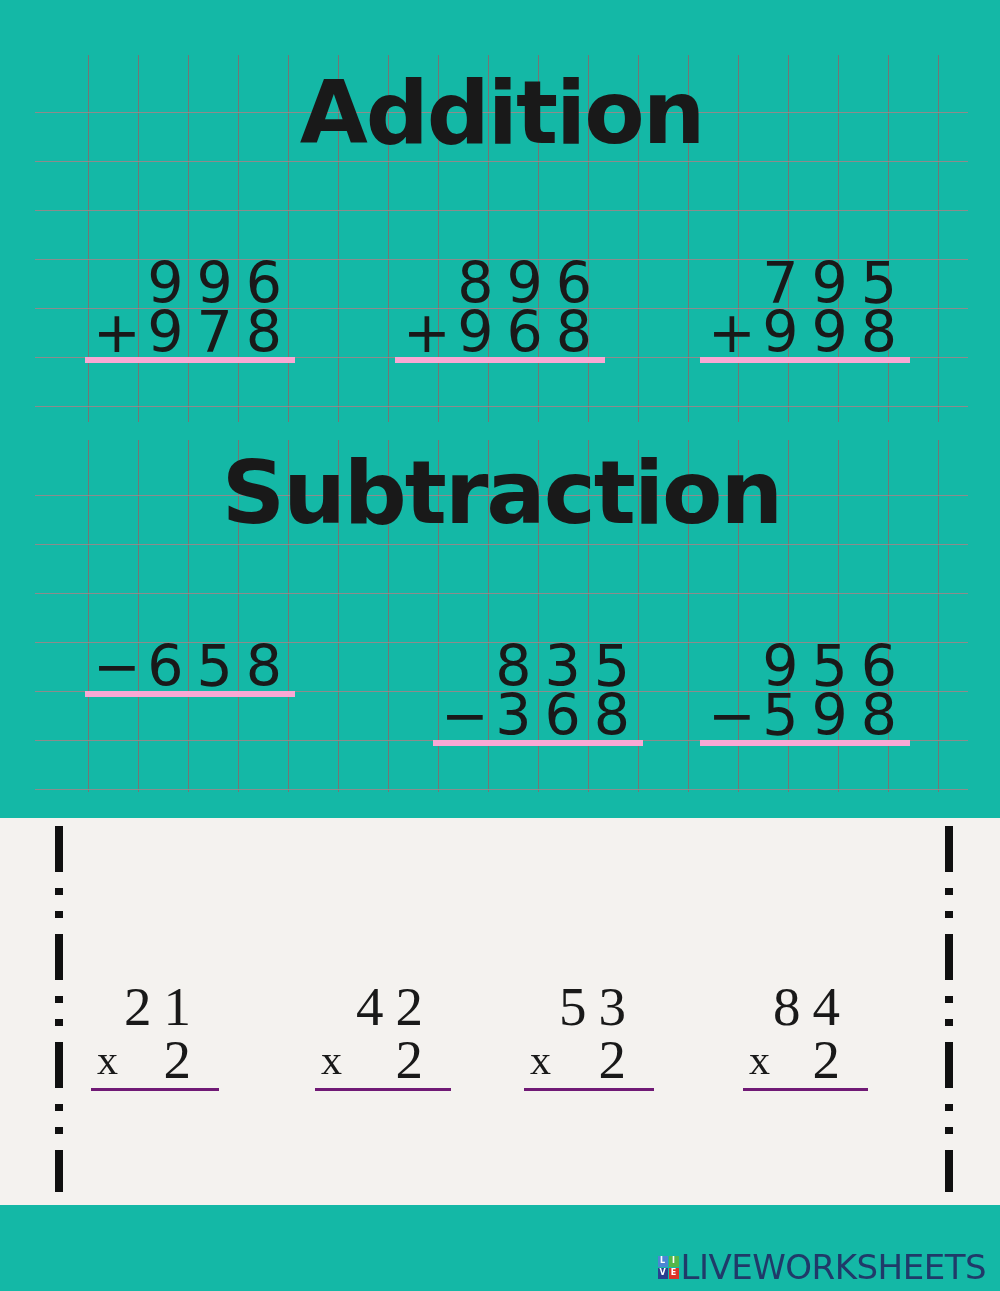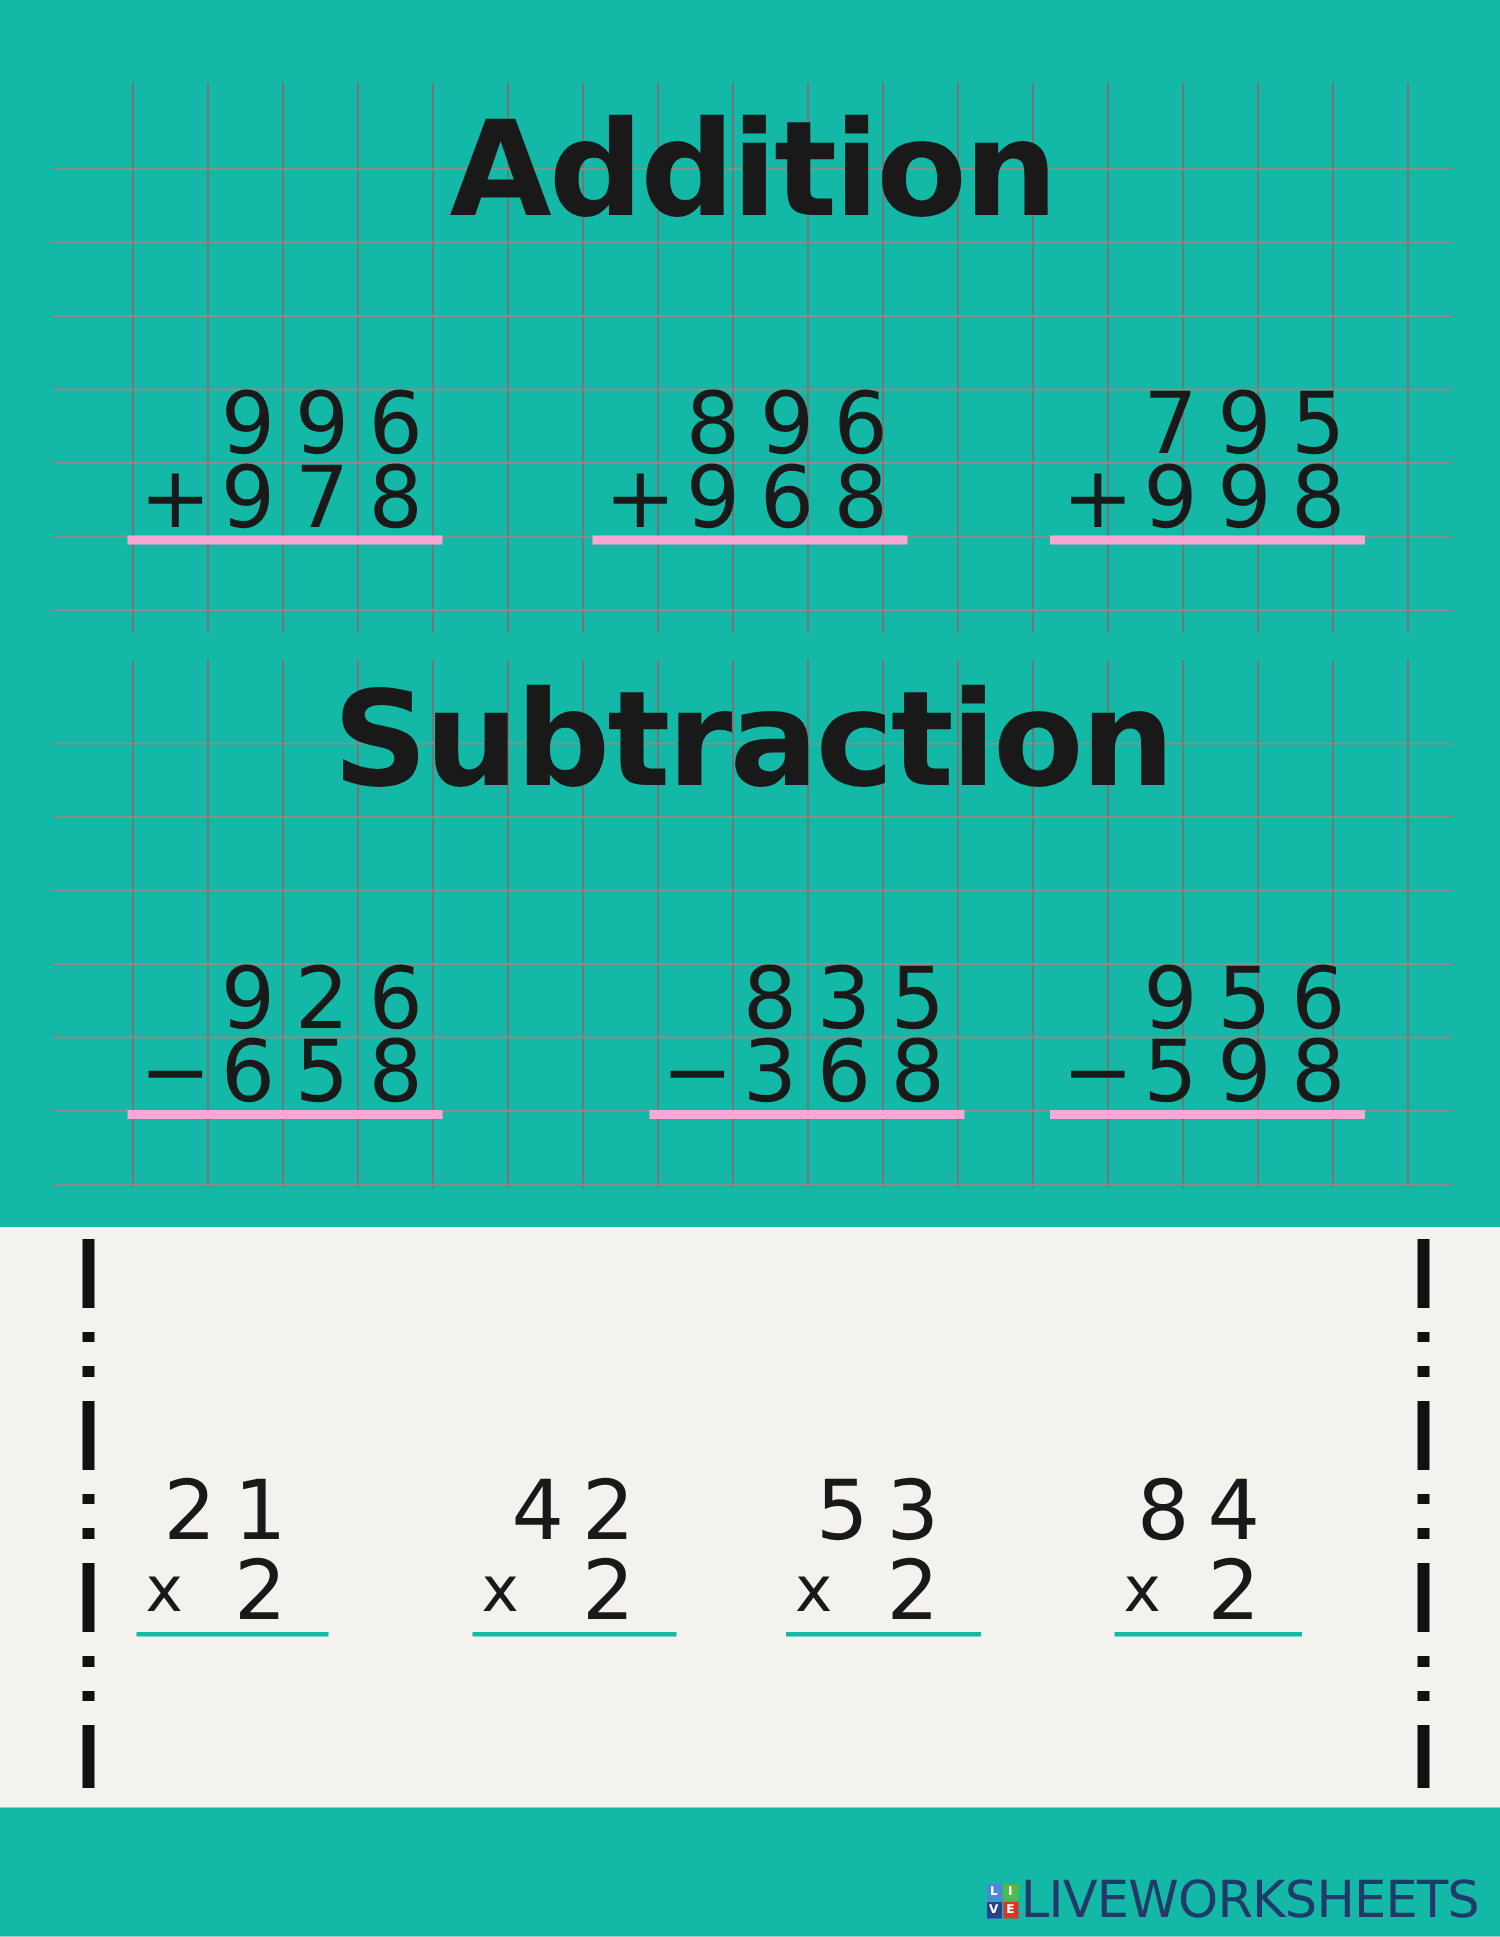--- a/index.html
+++ b/index.html
@@ -29,21 +29,21 @@
   .title-md { font-size:62px; line-height:74px; }
   
   .prob { position:absolute; border-bottom:6px solid #f9a8d4; }
   .prob .row {
     position:relative; height:49px; line-height:49px;
     font-size:57px; letter-spacing:13px; text-align:right;
     white-space:nowrap;
   }
   .prob .sign { position:absolute; left:8px; top:0; letter-spacing:0; }
   
-  .prob.mult { border-bottom:3px solid #14b8a6; }
+  .prob.mult { border-bottom:3px solid #701a75;font-family:Liberation Serif, serif; }
   .prob.mult .row { font-size:55px; letter-spacing:12px; padding-right:16px; }
   .prob.mult .row.r1 { height:50px; line-height:50px; }
   .prob.mult .row.r2 { height:56px; line-height:56px; }
   .prob.mult .sign { left:6px; font-size:42px; }
   
   .mult-band { position:absolute; left:0; top:818px; width:1000px; height:387px; background:#f4f2ef; }
   .dash-v {
     position:absolute; top:8px; width:8px; height:366px;
     background-image:repeating-linear-gradient(to bottom,
       #101010 0 46px, transparent 46px 62px,
@@ -87,21 +87,20 @@
       <div class="row"><span class="sign">+</span><span>998</span></div>
     </div>
   </div>
 
   <div class="grid-section" style="top:440px;height:352px;">
     <div class="vlines"></div>
     <div class="hlines" style="top:55px;"></div>
     <div class="section-title title-lg" style="top:5px;">Subtraction</div>
 
     <div class="prob" style="left:45px;top:202px;width:210px;">
-      <div class="row">926</div>
       <div class="row"><span class="sign">−</span><span>658</span></div>
     </div>
     <div class="prob" style="left:355px;top:202px;width:210px;margin-left:38px;">
       <div class="row">835</div>
       <div class="row"><span class="sign">−</span><span>368</span></div>
     </div>
     <div class="prob" style="left:660px;top:202px;width:210px;">
       <div class="row">956</div>
       <div class="row"><span class="sign">−</span><span>598</span></div>
     </div>

